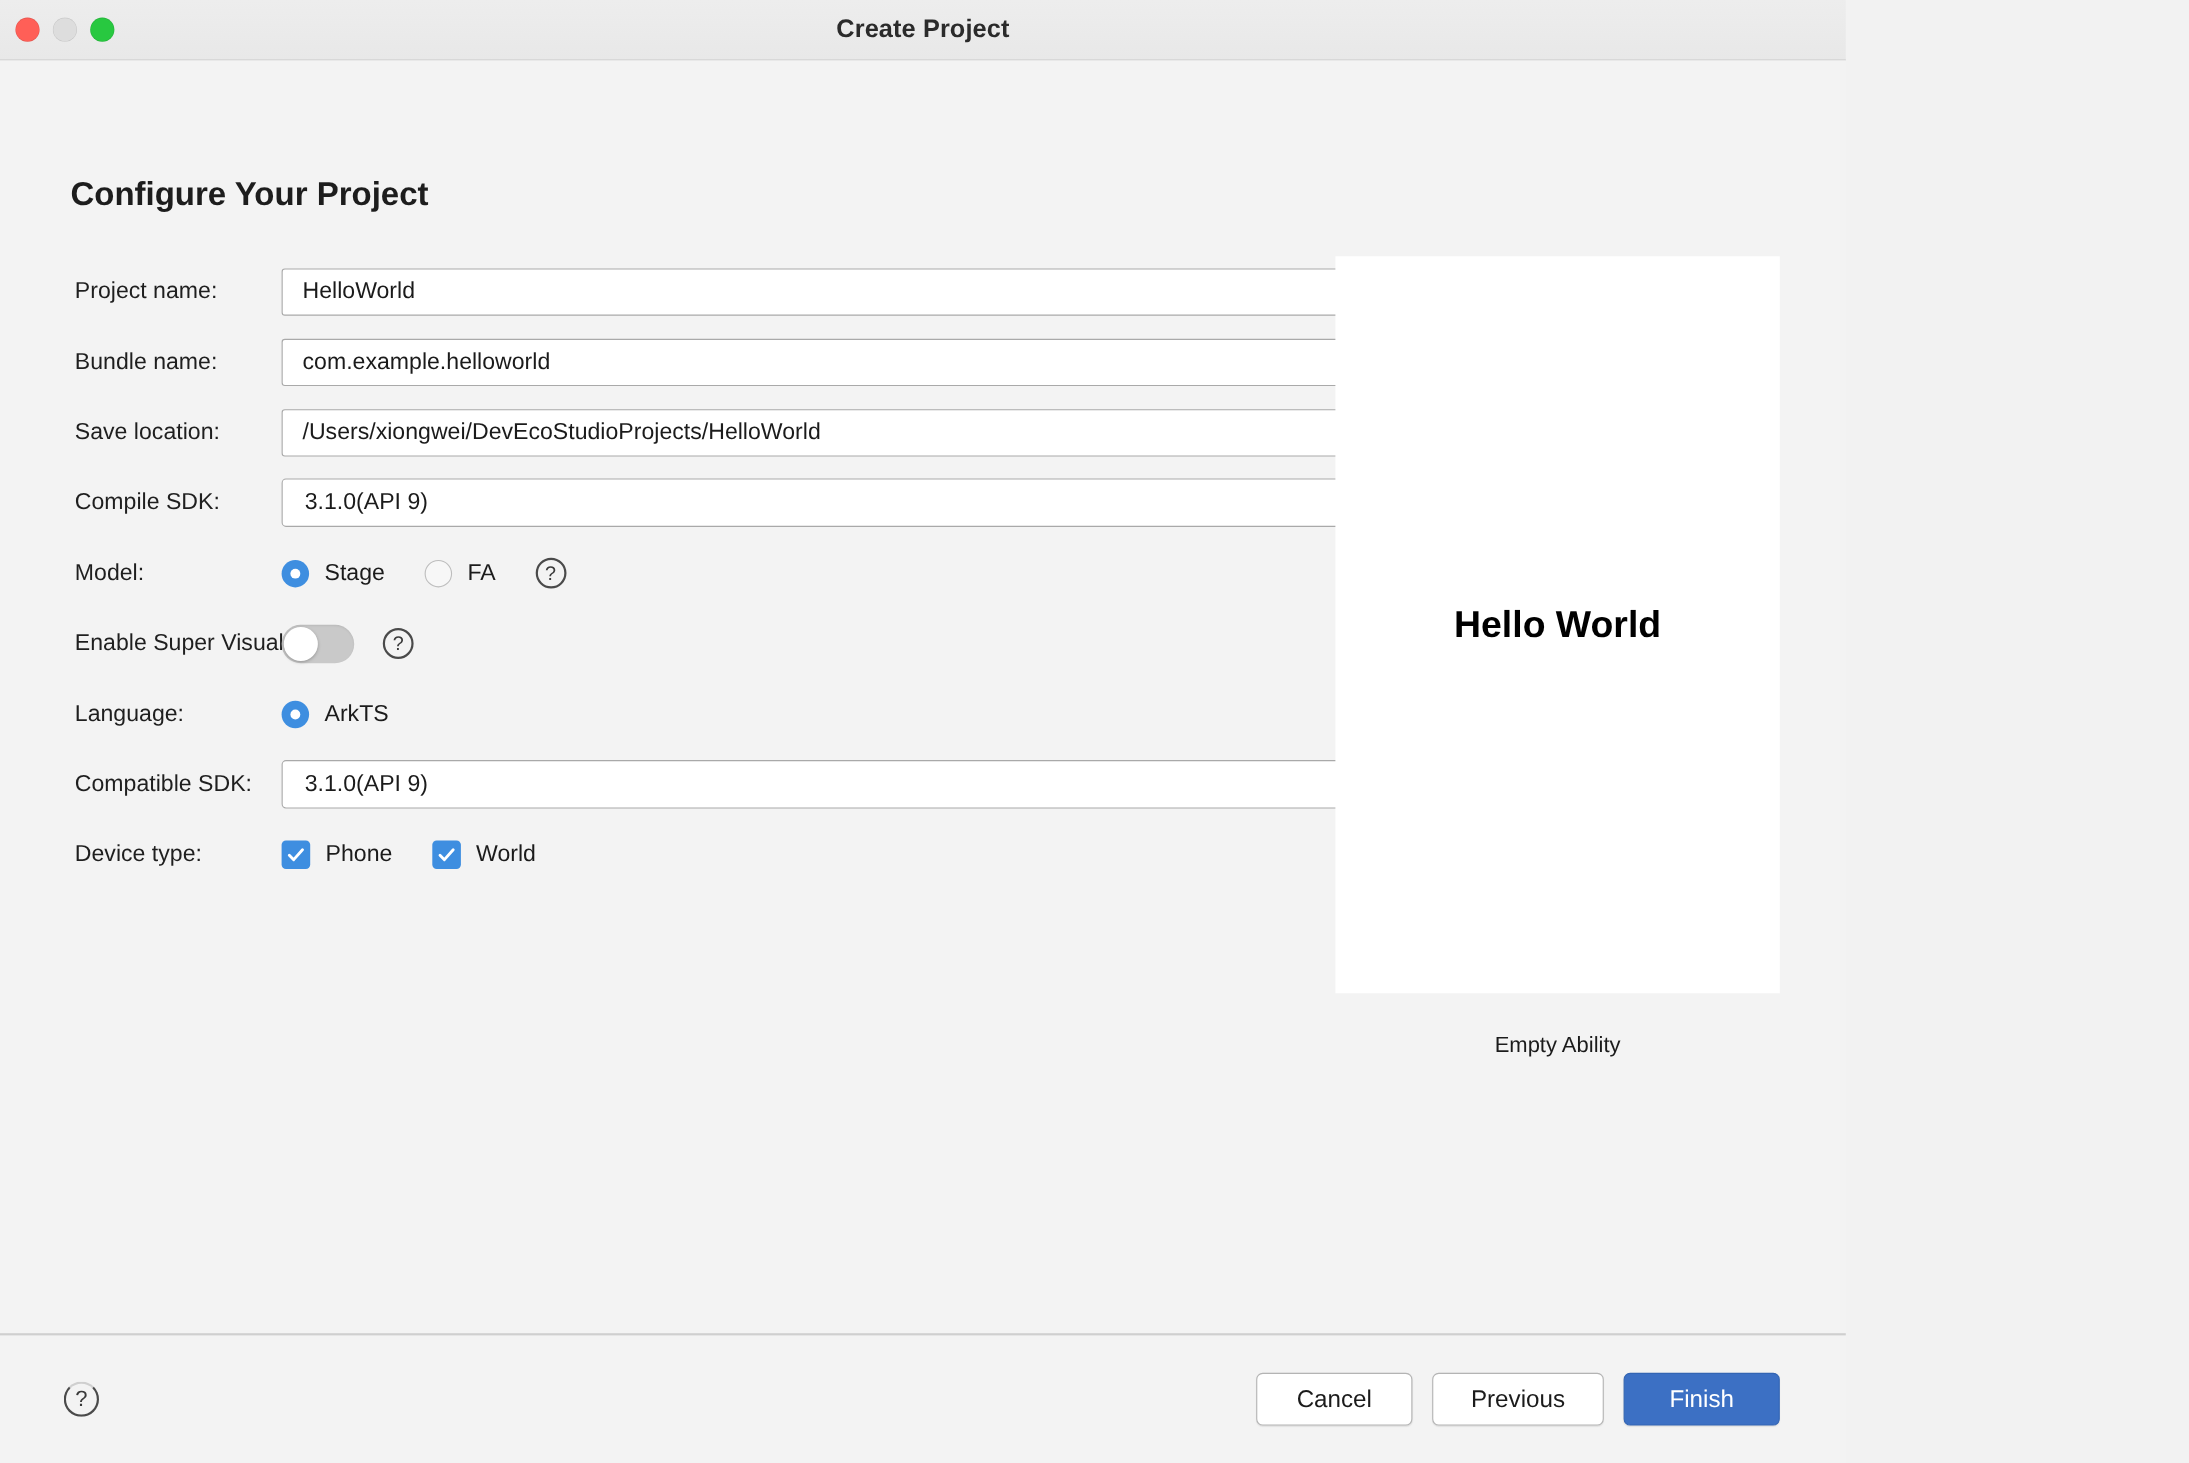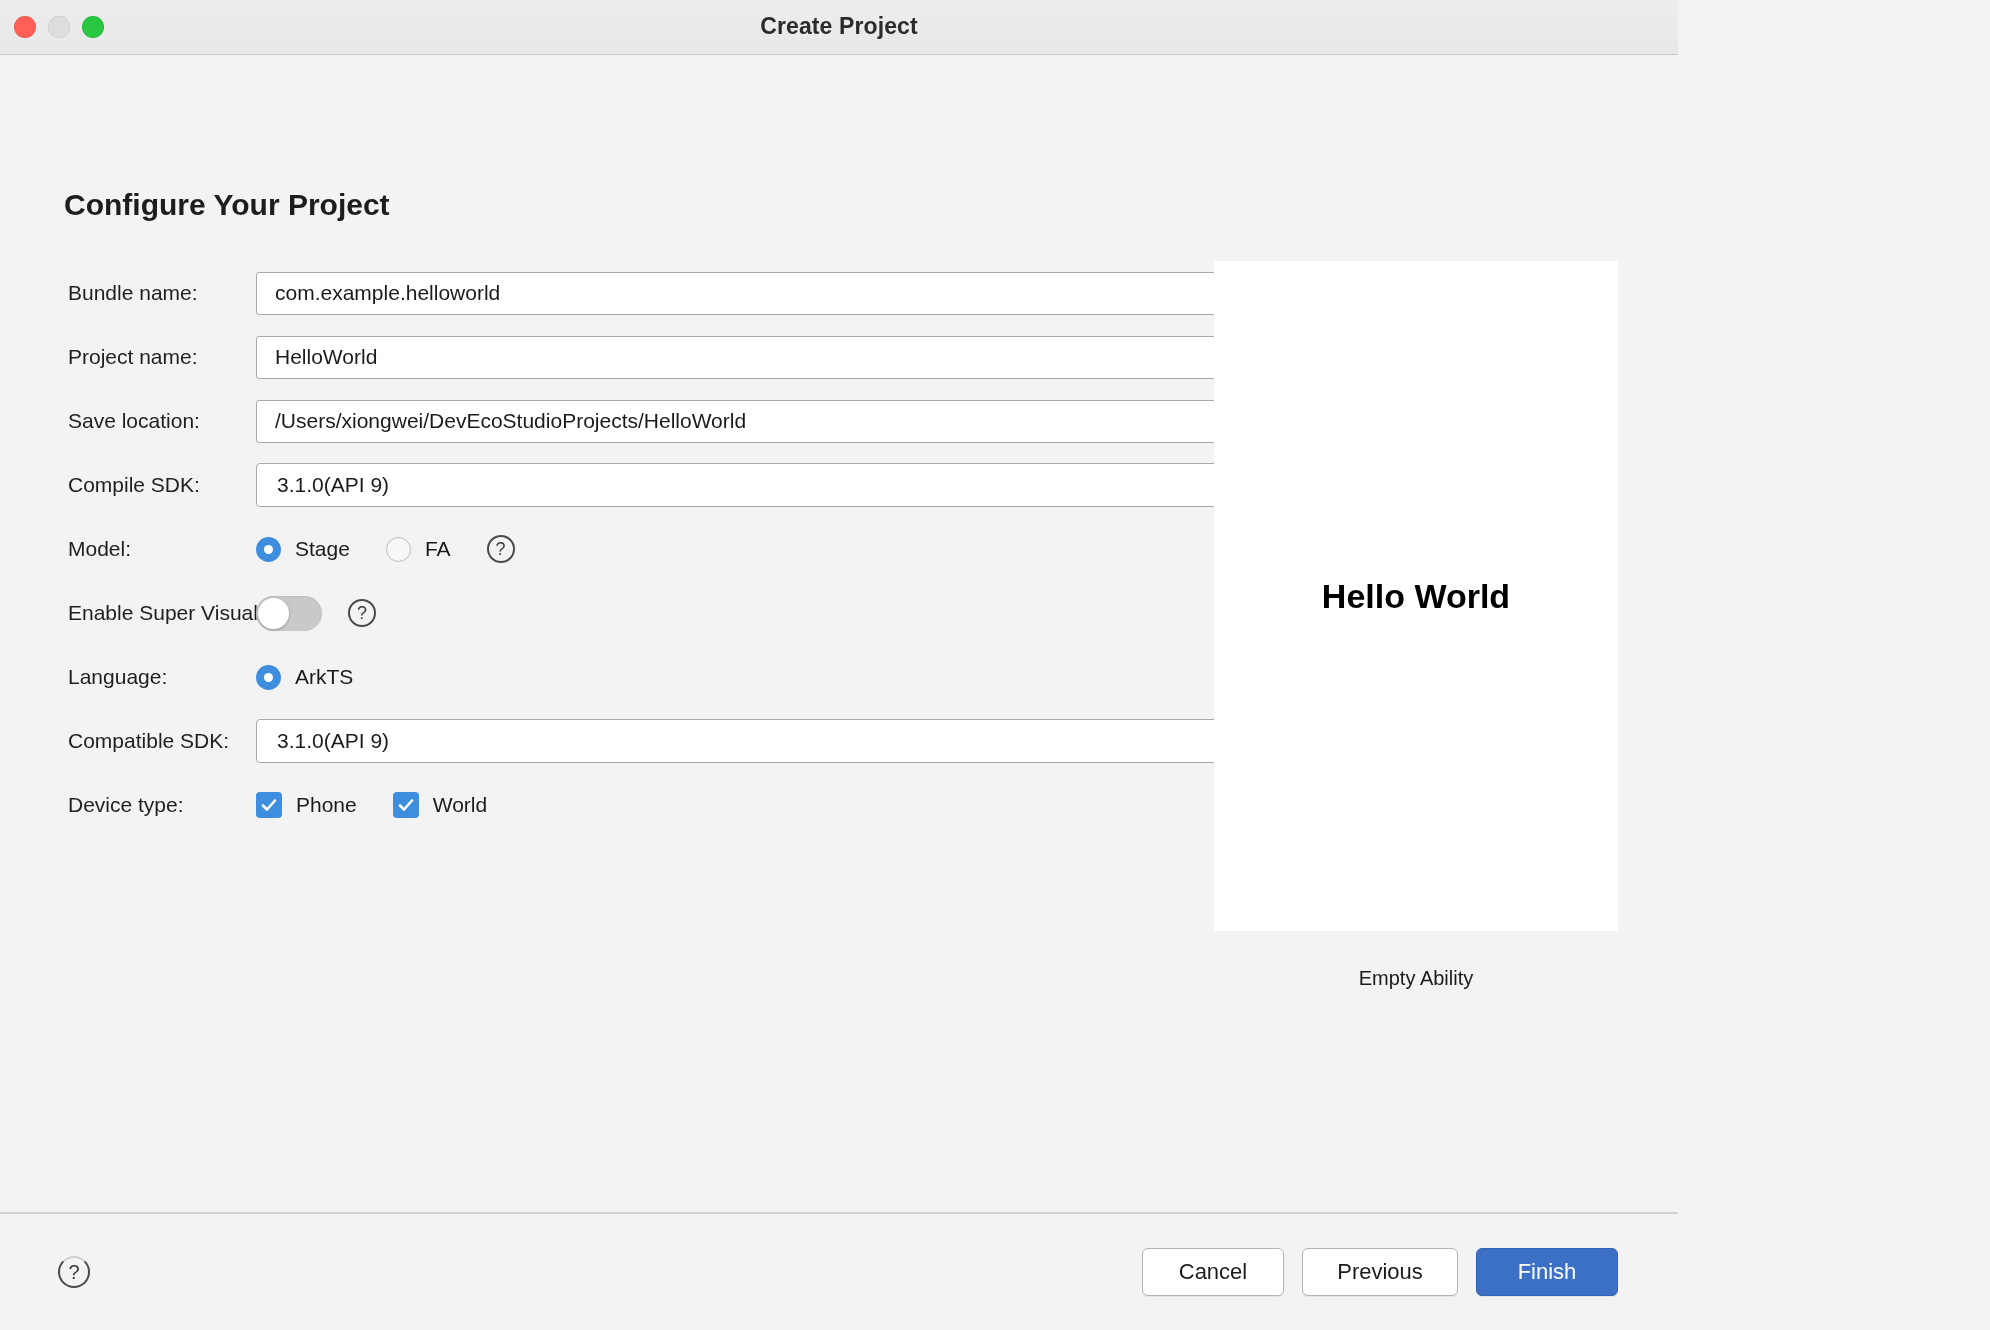--- a/index.html
+++ b/index.html
@@ -6,21 +6,21 @@
   html, body {
     width: 1990px; height: 1330px;
     font-family: "Liberation Sans", sans-serif;
     background: #f2f2f2;
     overflow: hidden;
   }
   .window {
     position: relative;
     width: 1678px; height: 1330px;
     background: #f3f3f3;
-    display: flex; flex-direction: column; gap: 28px;
+    display: flex; flex-direction: column;
   }
 
   
   .titlebar {
     position: relative;
     height: 55px;
     background: linear-gradient(to bottom, #ededed, #e8e8e8);
     border-bottom: 1px solid #c8c8c8;
     flex: 0 0 55px;
   }
@@ -221,33 +221,33 @@
     <div class="titlebar-title">Create Project</div>
   </div>
 
   <div class="body-area">
 
     <div class="page-title">Configure Your Project</div>
 
     <div class="form">
 
       <div class="row">
+        <div class="row-label">Project name:</div>
+        <div class="row-control">
+          <div class="textfield">
+            <span class="value">HelloWorld</span>
+          </div>
+        </div>
+      </div>
+
+      <div class="row">
         <div class="row-label">Bundle name:</div>
         <div class="row-control">
           <div class="textfield">
             <span class="value">com.example.helloworld</span>
-          </div>
-        </div>
-      </div>
-
-      <div class="row">
-        <div class="row-label">Project name:</div>
-        <div class="row-control">
-          <div class="textfield">
-            <span class="value">HelloWorld</span>
           </div>
         </div>
       </div>
 
       <div class="row">
         <div class="row-label">Save location:</div>
         <div class="row-control">
           <div class="textfield">
             <span class="value">/Users/xiongwei/DevEcoStudioProjects/HelloWorld</span>
             <span class="folder-icon">

